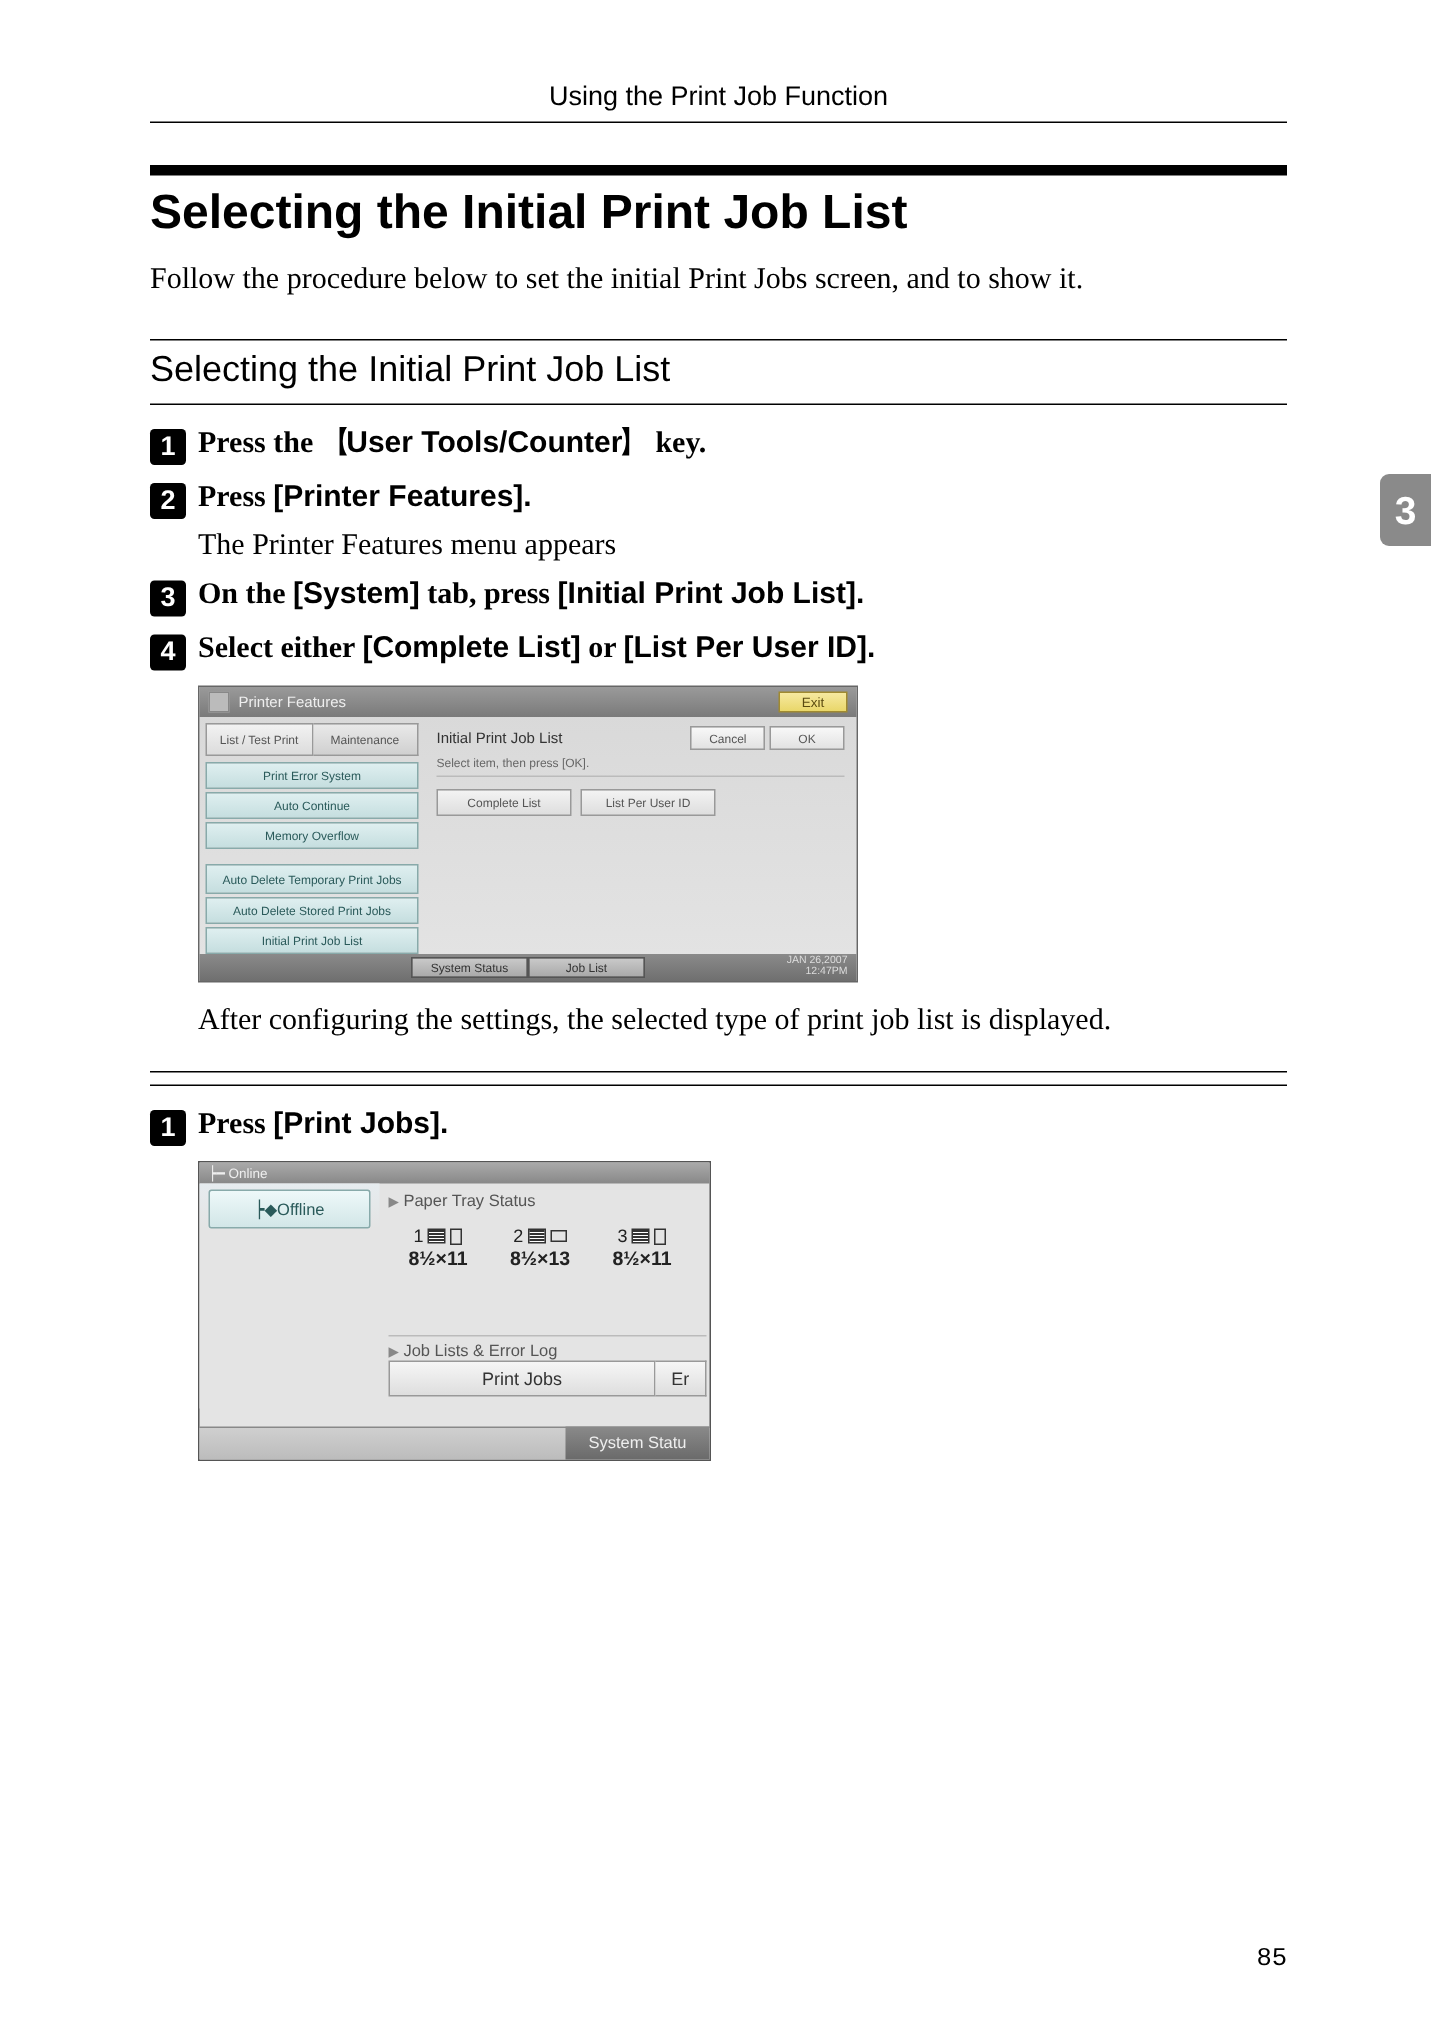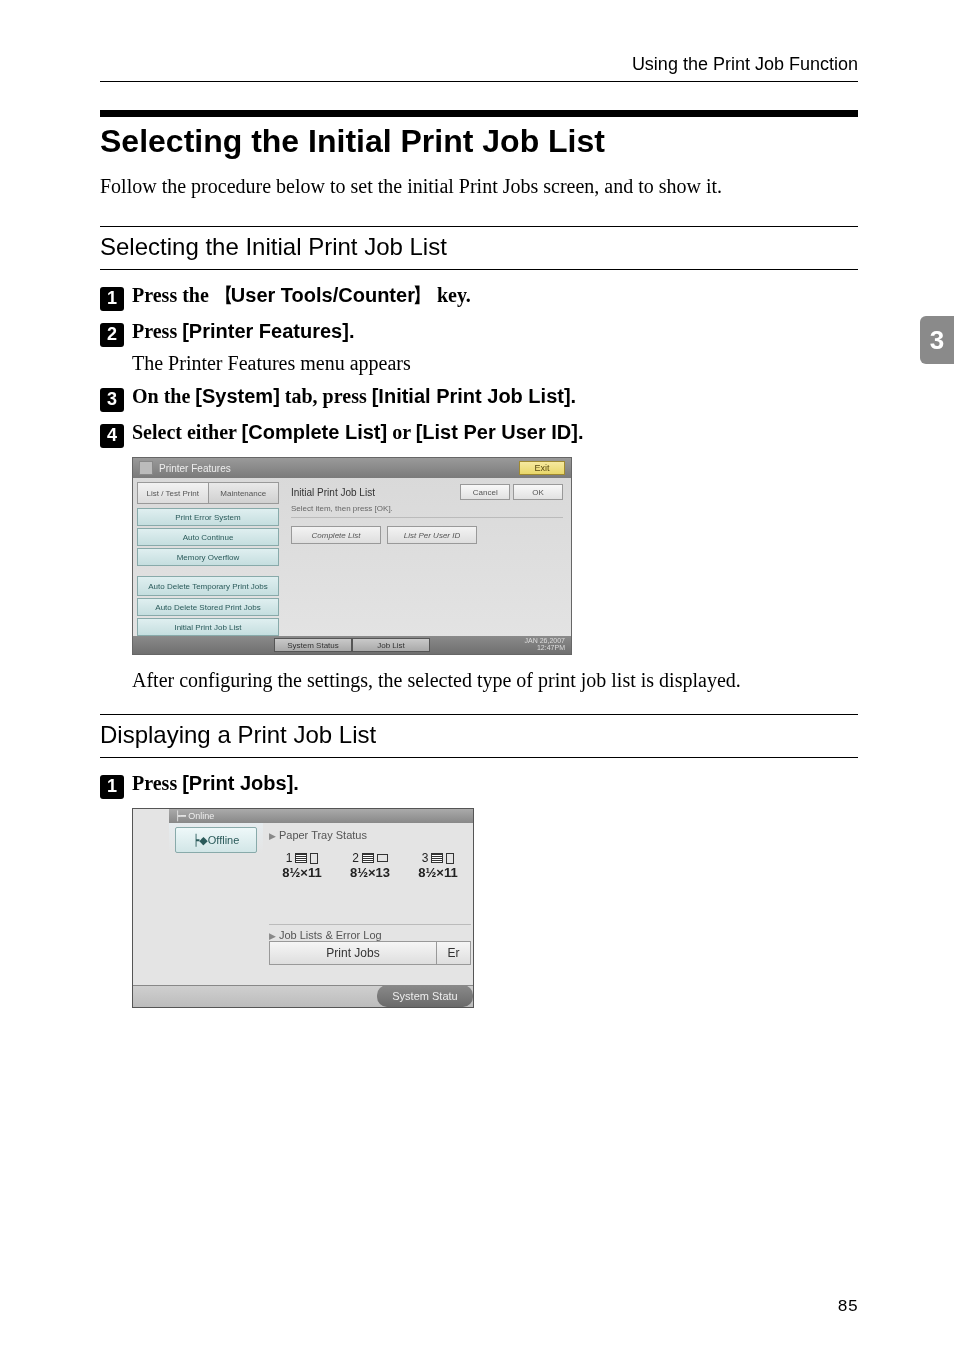--- a/index.html
+++ b/index.html
@@ -1,18 +1,18 @@
 <!DOCTYPE html>
 <html><head>
 <meta charset="utf-8">
 <style>
   * { box-sizing: border-box; margin: 0; padding: 0; }
   html, body { width: 954px; height: 1348px; background: #ffffff; font-family: Georgia, 'Times New Roman', serif; color: #000; }
   .page { position: relative; width: 954px; height: 1348px; padding: 54px 96px 40px 100px; }
-  .header-row { display: flex; justify-content: flex-end; border-bottom: 1px solid #000; padding-bottom: 6px; margin-bottom: 28px; }
+  .header-row { display: flex; justify-content: center; border-bottom: 1px solid #000; padding-bottom: 6px; margin-bottom: 28px; }
   .header-text { font-family: Arial, Helvetica, sans-serif; font-size: 18px; }
   .thick-rule { border-top: 7px solid #000; margin-bottom: 6px; }
   h1.title { font-family: Arial, Helvetica, sans-serif; font-weight: bold; font-size: 32px; margin-bottom: 12px; }
   .intro { font-size: 20px; margin-bottom: 26px; line-height: 1.4; }
   .sub-rule-top { border-top: 1px solid #000; margin-bottom: 6px; }
   .sub-rule-bottom { border-top: 1px solid #000; margin-top: 8px; margin-bottom: 10px; }
   h2.subtitle { font-family: Arial, Helvetica, sans-serif; font-weight: normal; font-size: 24px; margin: 4px 0 2px 0; }
   .step { display: flex; align-items: baseline; margin: 6px 0; }
   .step-num { width: 24px; height: 24px; background: #000; color: #fff; font-family: Arial, Helvetica, sans-serif; font-weight: bold; font-size: 18px; display: inline-flex; align-items: center; justify-content: center; border-radius: 3px; margin-right: 8px; flex-shrink: 0; position: relative; top: 2px; }
   .step-text { font-size: 20px; font-weight: bold; line-height: 1.5; }
@@ -33,47 +33,47 @@
   .shotA .tabpair { display: flex; margin-bottom: 4px; border-radius: 10px; }
   .shotA .tabbtn { flex: 1; height: 22px; border: 1px solid #999; background: linear-gradient(#f2f2f2,#dcdcdc); font-size: 8px; display: flex; align-items: center; justify-content: center; color: #555; }
   .shotA .tabbtn + .tabbtn { border-left: none; background: linear-gradient(#e9e9e9,#d0d0d0); }
   .shotA .sidebtn { height: 18px; margin: 2px 0 0 0; border: 1px solid #8aa; background: linear-gradient(#dfeff0,#c5dedf); font-size: 8px; display: flex; align-items: center; justify-content: center; color: #2a5a5a; }
   .shotA .sidebtn.tall { height: 20px; margin-top: 10px; }
   .shotA .right { flex: 1; padding: 6px 8px; position: relative; }
   .shotA .rowtitle { display: flex; align-items: center; justify-content: space-between; }
   .shotA .btn-sm { width: 50px; height: 16px; border: 1px solid #999; background: linear-gradient(#f8f8f8,#e2e2e2); font-size: 8px; display: inline-flex; align-items: center; justify-content: center; color:#555; }
   .shotA .desc { font-size: 8px; color: #666; margin: 4px 0 8px 0; border-bottom: 1px solid #bbb; padding-bottom: 4px; }
   .shotA .opts { display: flex; gap: 6px; }
-  .shotA .optbtn { width: 90px; height: 18px; border: 1px solid #999; background: linear-gradient(#f3f3f3,#dedede); font-size: 8px; display: inline-flex; align-items: center; justify-content: center; color:#555;font-style:italic; }
+  .shotA .optbtn { width: 90px; height: 18px; border: 1px solid #999; background: linear-gradient(#f3f3f3,#dedede); font-size: 8px; display: inline-flex; align-items: center; justify-content: center; color:#555; }
   .shotA .footer { position: absolute; left: 0; right: 0; bottom: 0; height: 18px; background: linear-gradient(#8a8a8a,#6f6f6f); display: flex; align-items: center; justify-content: center; gap: 0; }
   .shotA .footbtn { width: 78px; height: 14px; border: 1px solid #555; background: linear-gradient(#c9c9c9,#a9a9a9); font-size: 8px; display: inline-flex; align-items: center; justify-content: center; color:#333; }
   .shotA .clock { position: absolute; right: 6px; bottom: 3px; font-size: 7px; color: #ddd; text-align: right; line-height: 1.0; }
   
-  .shotB { width: 342px; height: 200px; margin: 10px 0 14px 32px; border: 1px solid #555; font-family: Arial, Helvetica, sans-serif; background: #e4e4e4; position: relative; font-size: 11px; color: #333; padding-left: 36px; }
+  .shotB { width: 342px; height: 200px; margin: 10px 0 14px 32px; border: 1px solid #555; font-family: Arial, Helvetica, sans-serif; background: #e4e4e4; position: relative; font-size: 11px; color: #333; }
   .shotB .topstrip { height: 14px; background: linear-gradient(#aaa,#888); color: #eee; font-size: 9px; padding-left: 6px; display: flex; align-items: center; }
   .shotB .row { display: flex; height: 150px; }
   .shotB .leftcol { width: 120px; padding: 4px 6px; background: linear-gradient(180deg,#e6ecef 0%, #e4e4e4 20%); display: flex; flex-direction: column; justify-content: space-between; }
   .shotB .bbtn { height: 26px; border: 1px solid #8aa; background: linear-gradient(#eef8f9,#d2e6e7); font-size: 11px; display: flex; align-items: center; justify-content: center; color:#2a5a5a; border-radius: 2px; }
   .shotB .bbtn.disabled { color:#aaa; border-color:#bbb; background: linear-gradient(#f0f0f0,#e2e2e2); }
   .shotB .rightcol { flex: 1; padding: 4px 2px 0 6px; }
   .shotB .sect { font-size: 11px; color: #555; margin-top: 2px; }
   .shotB .sect::before { content: "▶"; font-size: 9px; color: #888; margin-right: 3px; }
   .shotB .trays { margin-top: 10px; display: flex; gap: 2px; }
   .shotB .tray { width: 66px; text-align: center; font-size: 12px; color:#222; }
   .shotB .trayicon { display: inline-flex; align-items: center; justify-content: center; gap: 3px; }
   .shotB .pile { width: 12px; height: 10px; background: repeating-linear-gradient(#333,#333 1px,#fff 1px,#fff 2px); border: 1px solid #333; }
   .shotB .orient { width: 8px; height: 11px; border: 1px solid #333; }
   .shotB .orient.land { width: 11px; height: 8px; }
   .shotB .ratio { font-size: 13px; font-weight: bold; }
   .shotB .spaceblock { height: 38px; }
   .shotB .sect2 { border-top: 1px solid #bbb; padding-top: 4px; margin-top: 6px; }
   .shotB .pjrow { display: flex; margin-top: 0; }
   .shotB .pjbtn { flex: 1; height: 24px; border: 1px solid #999; background: linear-gradient(#f6f6f6,#dedede); font-size: 12px; display: flex; align-items: center; justify-content: center; }
   .shotB .pjbtn + .pjbtn { border-left: none; }
-  .shotB .footer { position: absolute; right: 0; bottom: 0; height: 22px; width: 96px; background: linear-gradient(#8a8a8a,#6a6a6a); color: #eee; font-size: 11px; display: flex; align-items: center; justify-content: center; border-radius: 10px; }
+  .shotB .footer { position: absolute; right: 0; bottom: 0; height: 22px; width: 96px; background: linear-gradient(#8a8a8a,#6a6a6a); color: #eee; font-size: 11px; display: flex; align-items: center; justify-content: center; }
   .shotB .footbar { position: absolute; left: 0; right: 0; bottom: 0; height: 22px; border-top: 1px solid #888; background: linear-gradient(#cfcfcf,#bcbcbc); }
   
   .side-tab { position: absolute; right: 0; top: 316px; width: 34px; height: 48px; background: #8a8a8a; border-top-left-radius: 6px; border-bottom-left-radius: 6px; color: #fff; font-family: Arial, Helvetica, sans-serif; font-weight: bold; font-size: 26px; display: flex; align-items: center; justify-content: center; }
   .page-num { position: absolute; right: 96px; bottom: 32px; font-family: Liberation Mono, monospace; font-size: 17px; }
 </style>
 </head>
 <body>
 <div class="page">
   <div class="header-row">
     <span class="header-text">Using the Print Job Function</span>
@@ -169,21 +169,20 @@
         <span>JAN   26,2007</span><br>
         <span>12:47PM</span>
       </span>
     </div>
   </div>
 
   <p class="indent-text">After configuring the settings, the selected type of print job list is displayed.</p>
 
   <div style="height:18px"></div>
   <div class="sub-rule-top"></div>
-  <h2 class="subtitle">Displaying a Print Job List</h2>
   <div class="sub-rule-bottom"></div>
 
   <div class="step">
     <span class="step-num">1</span>
     <span class="step-text">
       <span class="serif">Press </span>
       <span class="ui">[Print Jobs].</span>
     </span>
   </div>
 

